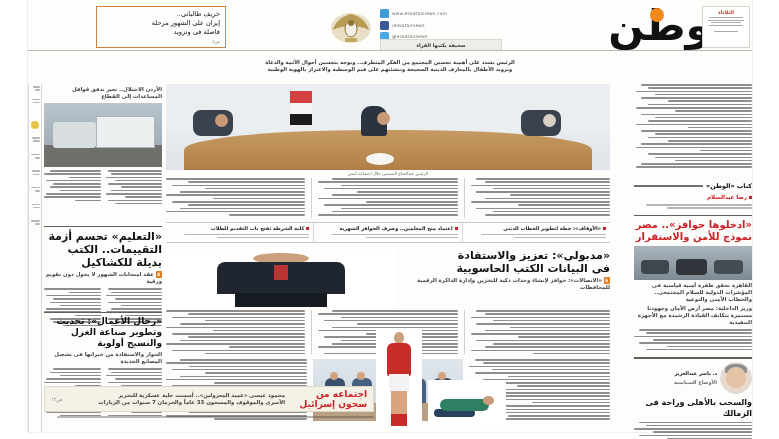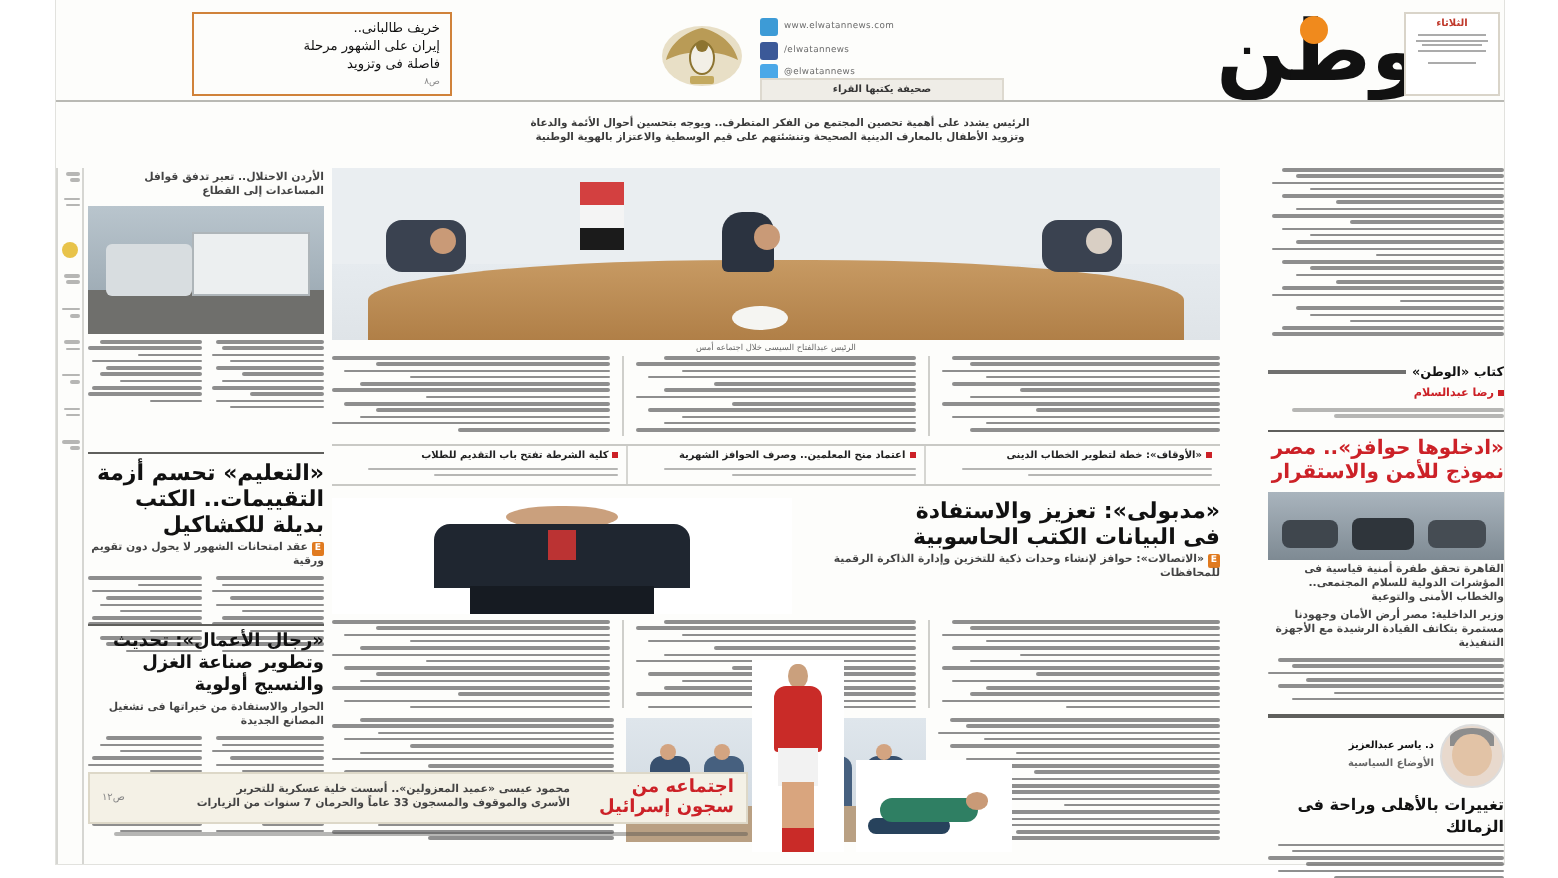--- a/index.html
+++ b/index.html
@@ -640,21 +640,21 @@
           <div style="display:flex;direction:rtl;align-items:center;gap:3px">
             <div class="portrait">
               <div class="h"></div>
                 <div class="f"></div>
             </div>
             <div style="flex:1">
               <div class="kicker" style="font-size:5px">د. ياسر عبدالعزيز</div>
               <div class="kicker" style="font-size:5px;color:#666">الأوضاع السياسية</div>
             </div>
           </div>
-          <div class="hl3" style="font-size:8px;margin-top:3px">تغييرات بالأهلى وراحة فى الزمالك</div>
+          <div class="hl3" style="font-size:8px;margin-top:3px">والسحب بالأهلى وراحة فى الزمالك</div>
           <div class="body-col" style="margin-top:3px;height:26px;overflow:hidden">
             <div class="tl s96"></div>
               <div class="tl s90"></div>
               <div class="tl s100"></div>
             <div class="tl s84"></div>
               <div class="tl s96"></div>
               <div class="tl s72"></div>
             <div class="tl s90"></div>
               <div class="tl s100"></div>
           </div>

